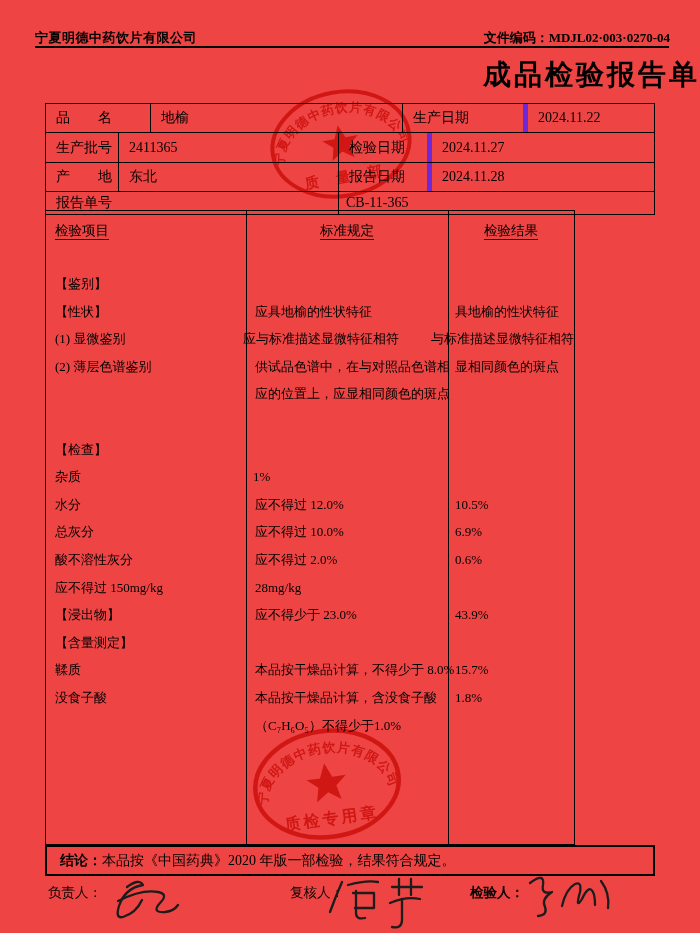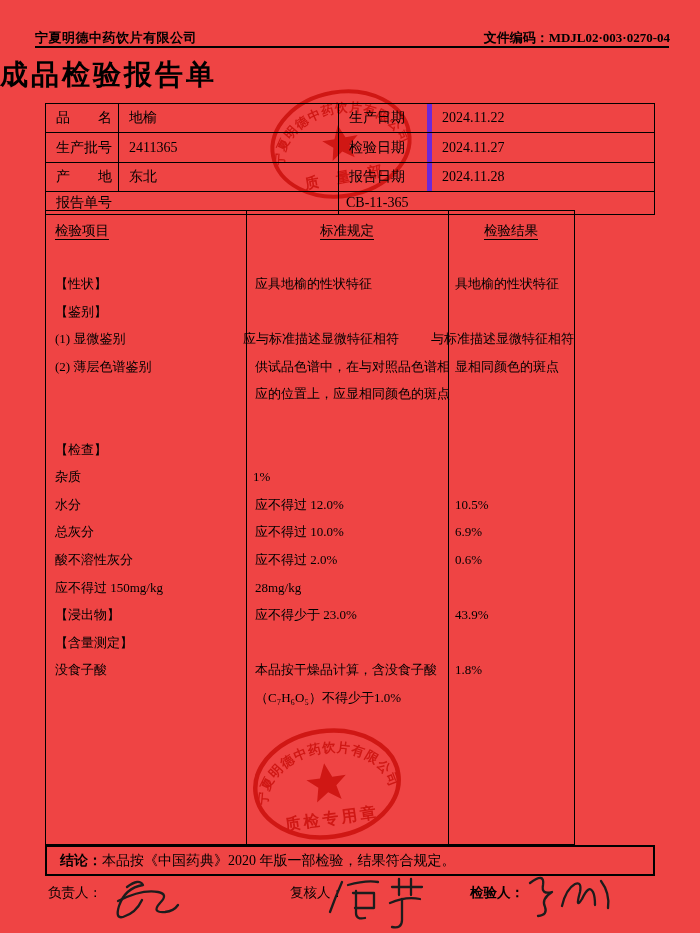--- a/index.html
+++ b/index.html
@@ -5,29 +5,29 @@
   html,body{margin:0;padding:0;background:#fff;}
   .page{position:relative;width:700px;height:933px;background:#ef4444;overflow:hidden;
         font-family:"Liberation Serif","DejaVu Serif",serif;color:#000;}
 
   
   .hdr-left{position:absolute;left:35px;top:29px;font-size:13px;font-weight:bold;letter-spacing:.5px;}
   .hdr-right{position:absolute;right:30px;top:29px;font-size:13px;font-weight:bold;}
   .hdr-rule{position:absolute;left:35px;top:46px;width:634px;height:2px;background:#000;}
 
   
-  .title{position:absolute;left:0;top:56px;width:100%;text-align:left;
+  .title{position:absolute;left:0;top:56px;width:100%;text-align:right;
          font-size:28px;font-weight:bold;letter-spacing:3px;}
 
   
   .info-table{position:absolute;left:45px;top:103px;width:610px;border:1px solid #000;box-sizing:border-box;font-size:14px;}
   .irow{display:flex;border-top:1px solid #000;}
   .irow:first-child{border-top:none;}
   .ic{box-sizing:border-box;padding-left:10px;white-space:nowrap;overflow:hidden;}
-  .r1{height:28px;line-height:28px;} .r2{height:29px;line-height:29px;}
+  .r1{height:28px;line-height:28px;gap:32px;} .r2{height:29px;line-height:29px;}
   .r3{height:28px;line-height:28px;} .r4{height:22px;line-height:22px;}
   .c-l1{width:72px;} .c-v1{width:220px;border-left:1px solid #000;}
   .c-l2{width:89px;border-left:1px solid #000;} .c-v2{flex:1;border-left:5px solid #6d28d9;}
   .c-l1b{width:292px;} .c-v2b{flex:1;border-left:1px solid #000;padding-left:7px;}
 
   
   .main-table{position:absolute;left:45px;top:210px;width:530px;height:635px;border:1px solid #000;box-sizing:border-box;}
   .vline{position:absolute;top:0;bottom:0;width:1px;background:#000;}
   .vline1{left:200px;} .vline2{left:402px;}
   .mheader{position:absolute;top:11px;left:0;width:100%;display:flex;font-size:13.5px;}
@@ -96,30 +96,30 @@
   <div class="main-table">
     <div class="vline vline1"></div>
     <div class="vline vline2"></div>
     <div class="mheader">
       <div class="mh-item"><span class="mh">检验项目</span></div>
       <div class="mh-standard"><span class="mh">标准规定</span></div>
       <div class="mh-result"><span class="mh">检验结果</span></div>
     </div>
     <div class="mrows">
         <div class="mrow">
+          <div class="mcell item">【鉴别】</div>
+          <div class="mcell standard"></div>
+          <div class="mcell result"></div>
+        </div>
+        <div class="mrow">
           <div class="mcell item">【性状】</div>
           <div class="mcell standard">应具地榆的性状特征</div>
           <div class="mcell result">具地榆的性状特征</div>
         </div>
         <div class="mrow">
-          <div class="mcell item">【鉴别】</div>
-          <div class="mcell standard"></div>
-          <div class="mcell result"></div>
-        </div>
-        <div class="mrow">
           <div class="mcell item">(1) 显微鉴别</div>
           <div class="mcell standard">应与标准描述显微特征相符</div>
           <div class="mcell result">与标准描述显微特征相符</div>
         </div>
         <div class="mrow">
           <div class="mcell item">(2) 薄层色谱鉴别</div>
           <div class="mcell standard">供试品色谱中，在与对照品色谱相</div>
           <div class="mcell result">显相同颜色的斑点</div>
         </div>
         <div class="mrow">
@@ -162,20 +162,25 @@
         </div>
         <div class="mrow">
           <div class="mcell item">【浸出物】</div>
           <div class="mcell standard">应不得少于 23.0%</div>
           <div class="mcell result">43.9%</div>
         </div>
         <div class="mrow">
           <div class="mcell item">【含量测定】</div>
           <div class="mcell standard"></div>
           <div class="mcell result"></div>
+        </div>
+        <div class="mrow">
+          <div class="mcell item">鞣质</div>
+          <div class="mcell standard">本品按干燥品计算，不得少于 8.0%</div>
+          <div class="mcell result">15.7%</div>
         </div>
         <div class="mrow">
           <div class="mcell item">没食子酸</div>
           <div class="mcell standard">本品按干燥品计算，含没食子酸</div>
           <div class="mcell result">1.8%</div>
         </div>
         <div class="mrow">
           <div class="mcell item"></div>
           <div class="mcell standard">（C₇H₆O₅）不得少于1.0%</div>
           <div class="mcell result"></div>

